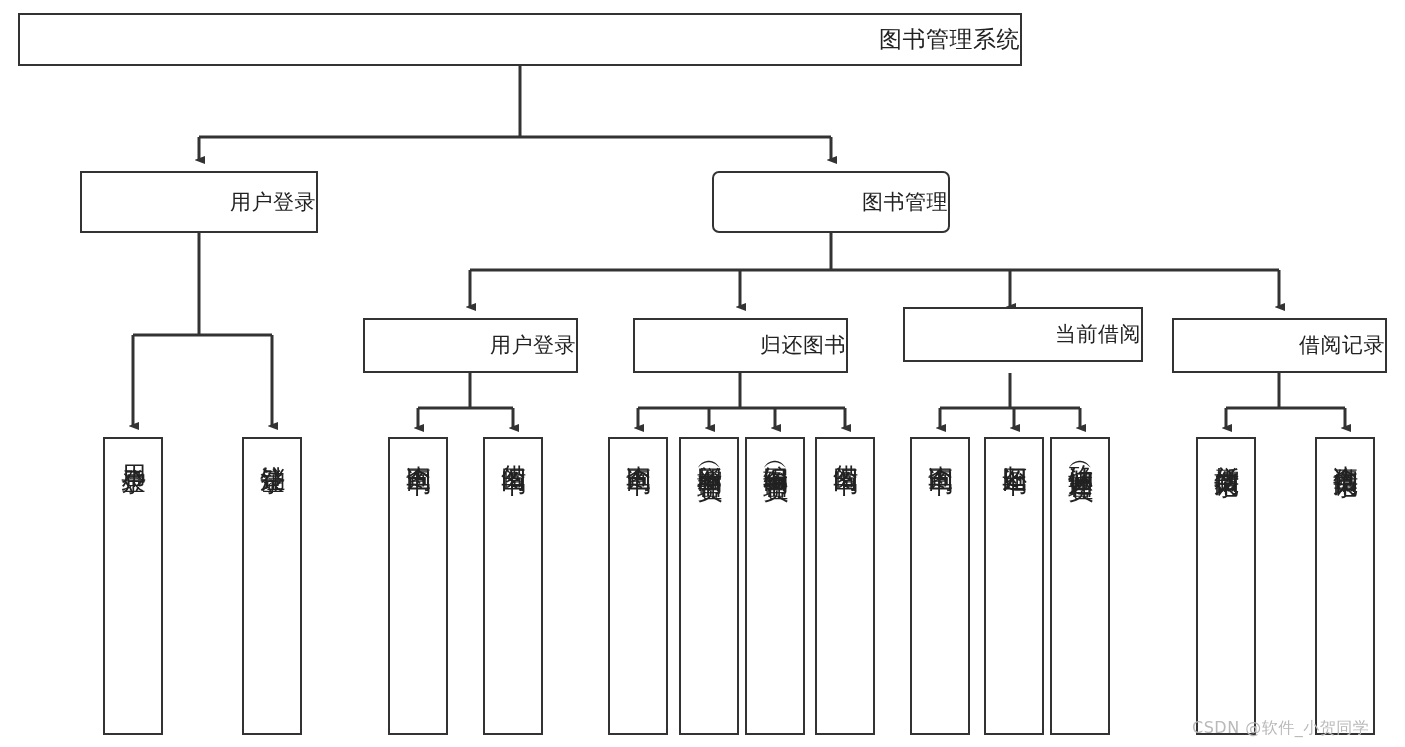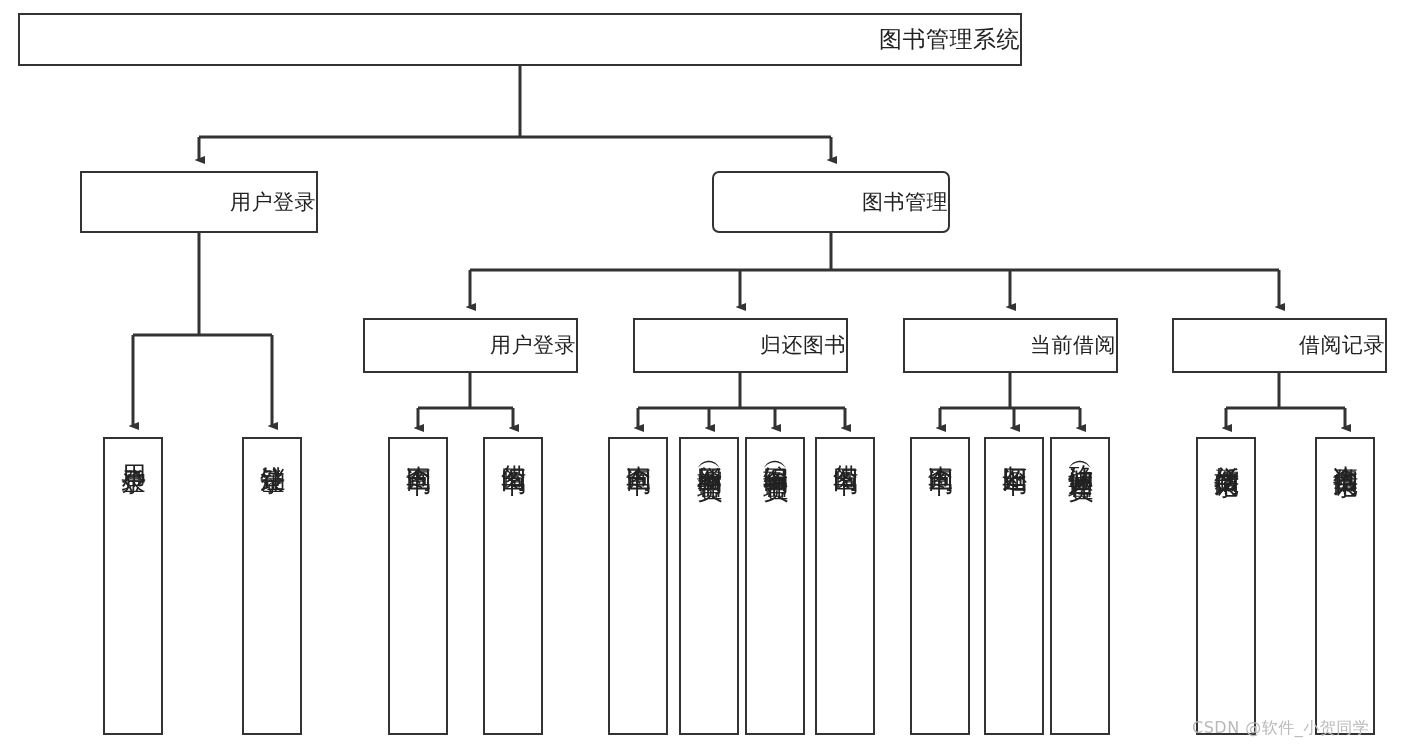--- a/index.html
+++ b/index.html
@@ -140,21 +140,21 @@
   <div class="node horiz" style="left:712px; top:171px; width:238px; height:62px;border-radius:7px;">
     <span class="label">图书管理</span>
   </div>
 
   <div class="node horiz" style="left:363px; top:318px; width:215px; height:55px;">
     <span class="label">用户登录</span>
   </div>
   <div class="node horiz" style="left:633px; top:318px; width:215px; height:55px;">
     <span class="label">归还图书</span>
   </div>
-  <div class="node horiz" style="left:903px; top:318px; width:215px; height:55px;">
+  <div class="node horiz" style="left:903px; top:307px; width:240px; height:55px;">
     <span class="label">当前借阅</span>
   </div>
   <div class="node horiz" style="left:1172px; top:318px; width:215px; height:55px;">
     <span class="label">借阅记录</span>
   </div>
 
   <div class="node vert" style="left:103px; top:437px; width:60px; height:298px;">
     <span class="label">用户登录</span>
   </div>
   <div class="node vert" style="left:242px; top:437px; width:60px; height:298px;">

